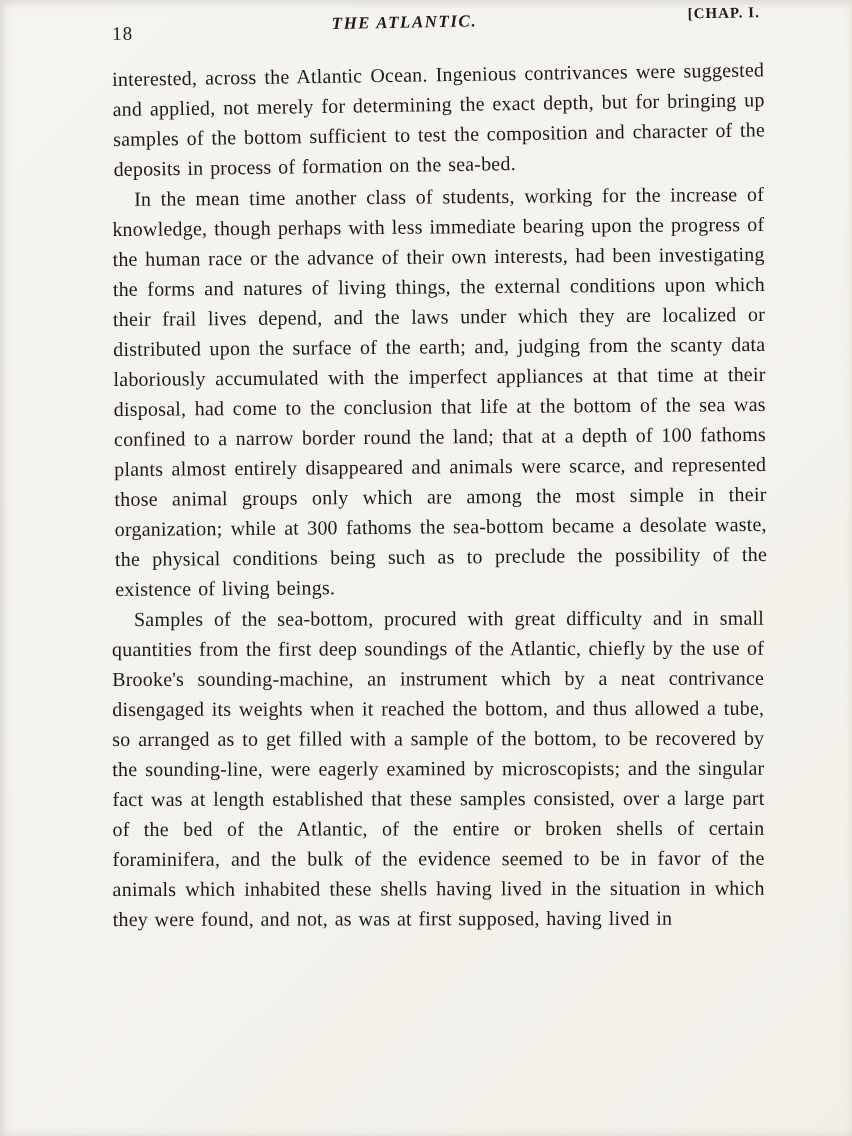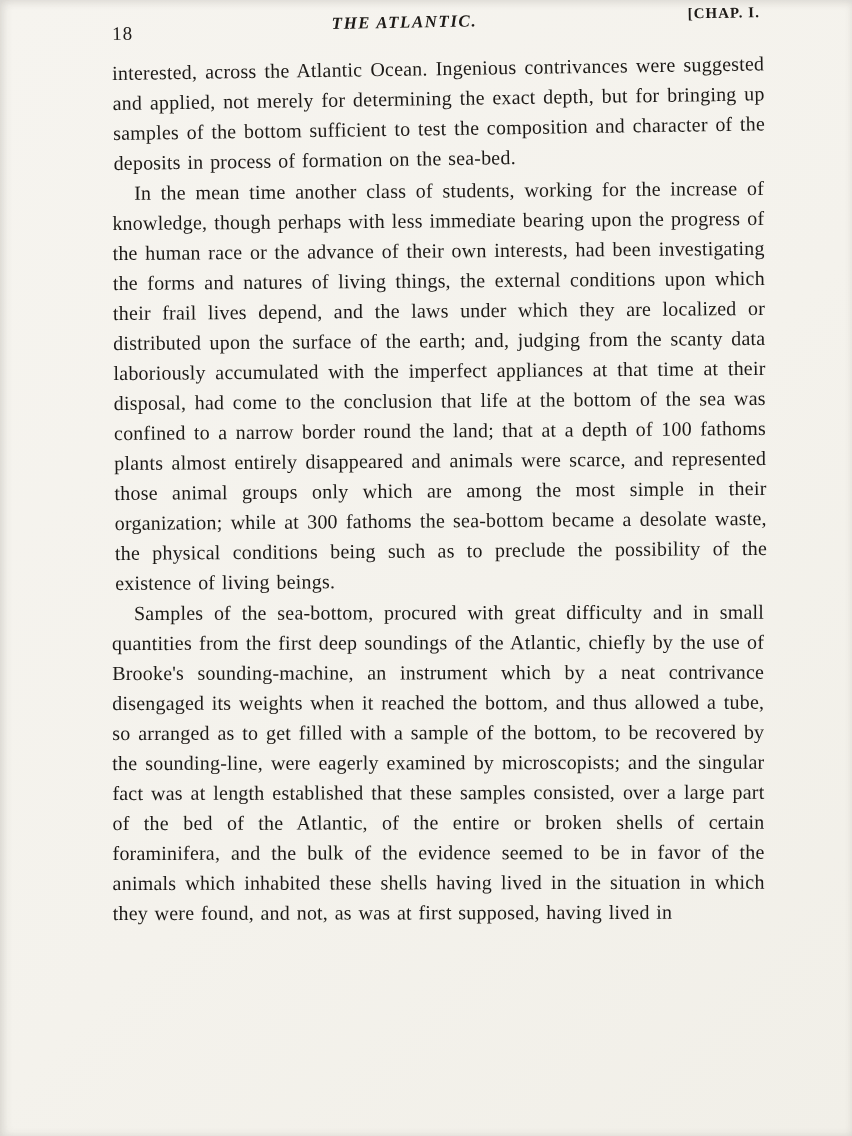--- a/index.html
+++ b/index.html
@@ -42,21 +42,21 @@
     left: -6px;
   }
   .chapter-label {
     font-size: 15px;
     font-weight: bold;
     letter-spacing: 1px;
     position: relative;
     top: -4px;
   }
   .text-block {
-    margin: 20px 90px 0 112px;
+    margin: 26px 90px 0 112px;
     width: 652px;
   }
   .para {
     margin: 0;
     font-size: 20px;
     line-height: 30px;
     text-align: justify;
     text-indent: 1.1em;
     letter-spacing: 0.2px;
     word-spacing: 1.5px;

